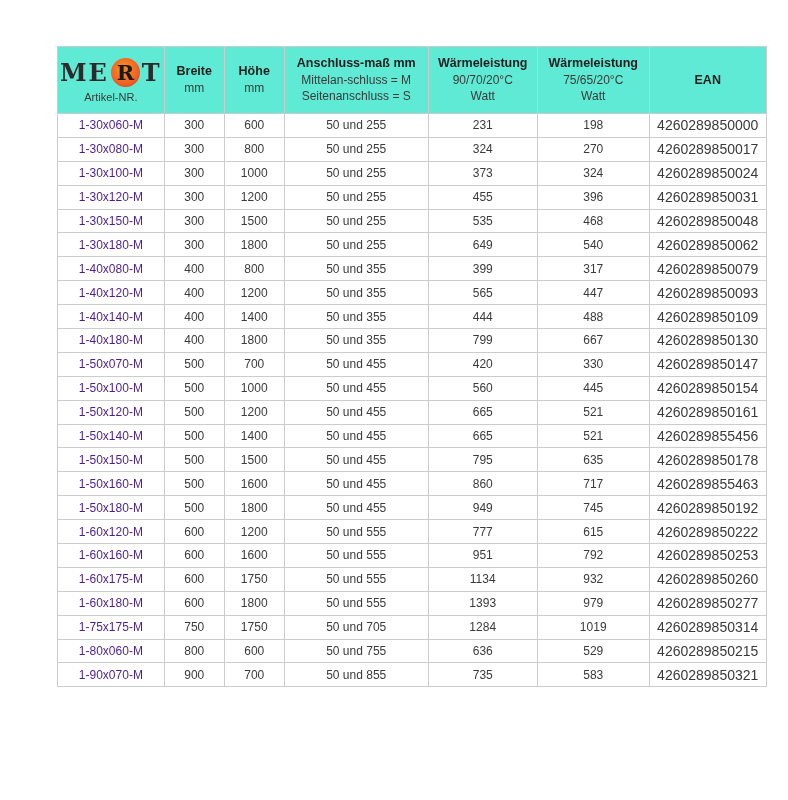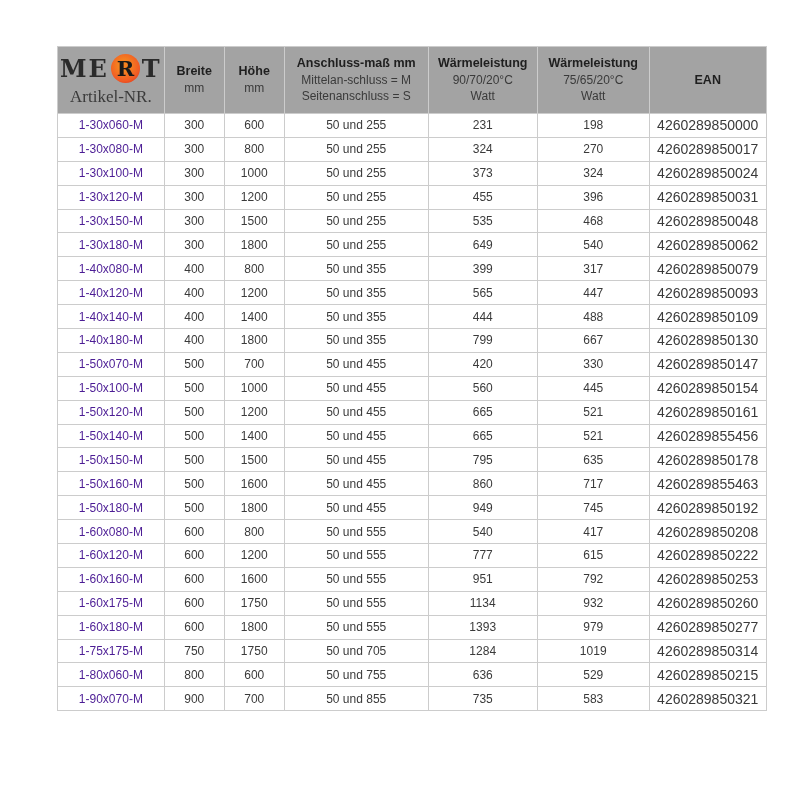--- a/index.html
+++ b/index.html
@@ -25,21 +25,21 @@
   .product-table th,
   .product-table td {
     border: 1px solid #cccccc;
     text-align: center;
     vertical-align: middle;
     color: #3a3a3a;
     overflow: hidden;
     white-space: nowrap;
   }
   .product-table thead th {
-    background: #a3a3a3;
+    background: #5eead4;
     font-weight: normal;
     height: 62px;
     padding: 2px 2px;
   }
   .th-title {
     font-weight: bold;
     font-size: 12.5px;
     color: #1f1f1f;
     line-height: 1.35;
   }
@@ -79,24 +79,23 @@
     width: 29px;
     height: 29px;
     border-radius: 50%;
     background: radial-gradient(circle at 45% 40%, #f58220 25%, #f15a24 65%, #e03a1c 85%, #b02a1e 100%);
     color: #1a1a1a;
     font-size: 21px;
     letter-spacing: 0;
     margin: 0 2px;
   }
   .artikel-label {
-    font-size: 17px;
+    font-size: 11px;
     color: #3a3a3a;
     margin-top: 3px;
-    font-family: Liberation Serif, serif;
   }
 </style>
 </head>
 <body>
 
 <div class="page">
   <table class="product-table">
     <colgroup>
       <col style="width:95px">
         <col style="width:60px">
@@ -294,29 +293,20 @@
         <tr>
           <td class="artikel">1-50x180-M</td>
           <td>500</td>
           <td>1800</td>
           <td>50 und 455</td>
           <td>949</td>
           <td>745</td>
           <td class="ean">4260289850192</td>
         </tr>
         <tr>
-          <td class="artikel">1-60x080-M</td>
-          <td>600</td>
-          <td>800</td>
-          <td>50 und 555</td>
-          <td>540</td>
-          <td>417</td>
-          <td class="ean">4260289850208</td>
-        </tr>
-        <tr>
           <td class="artikel">1-60x120-M</td>
           <td>600</td>
           <td>1200</td>
           <td>50 und 555</td>
           <td>777</td>
           <td>615</td>
           <td class="ean">4260289850222</td>
         </tr>
         <tr>
           <td class="artikel">1-60x160-M</td>

